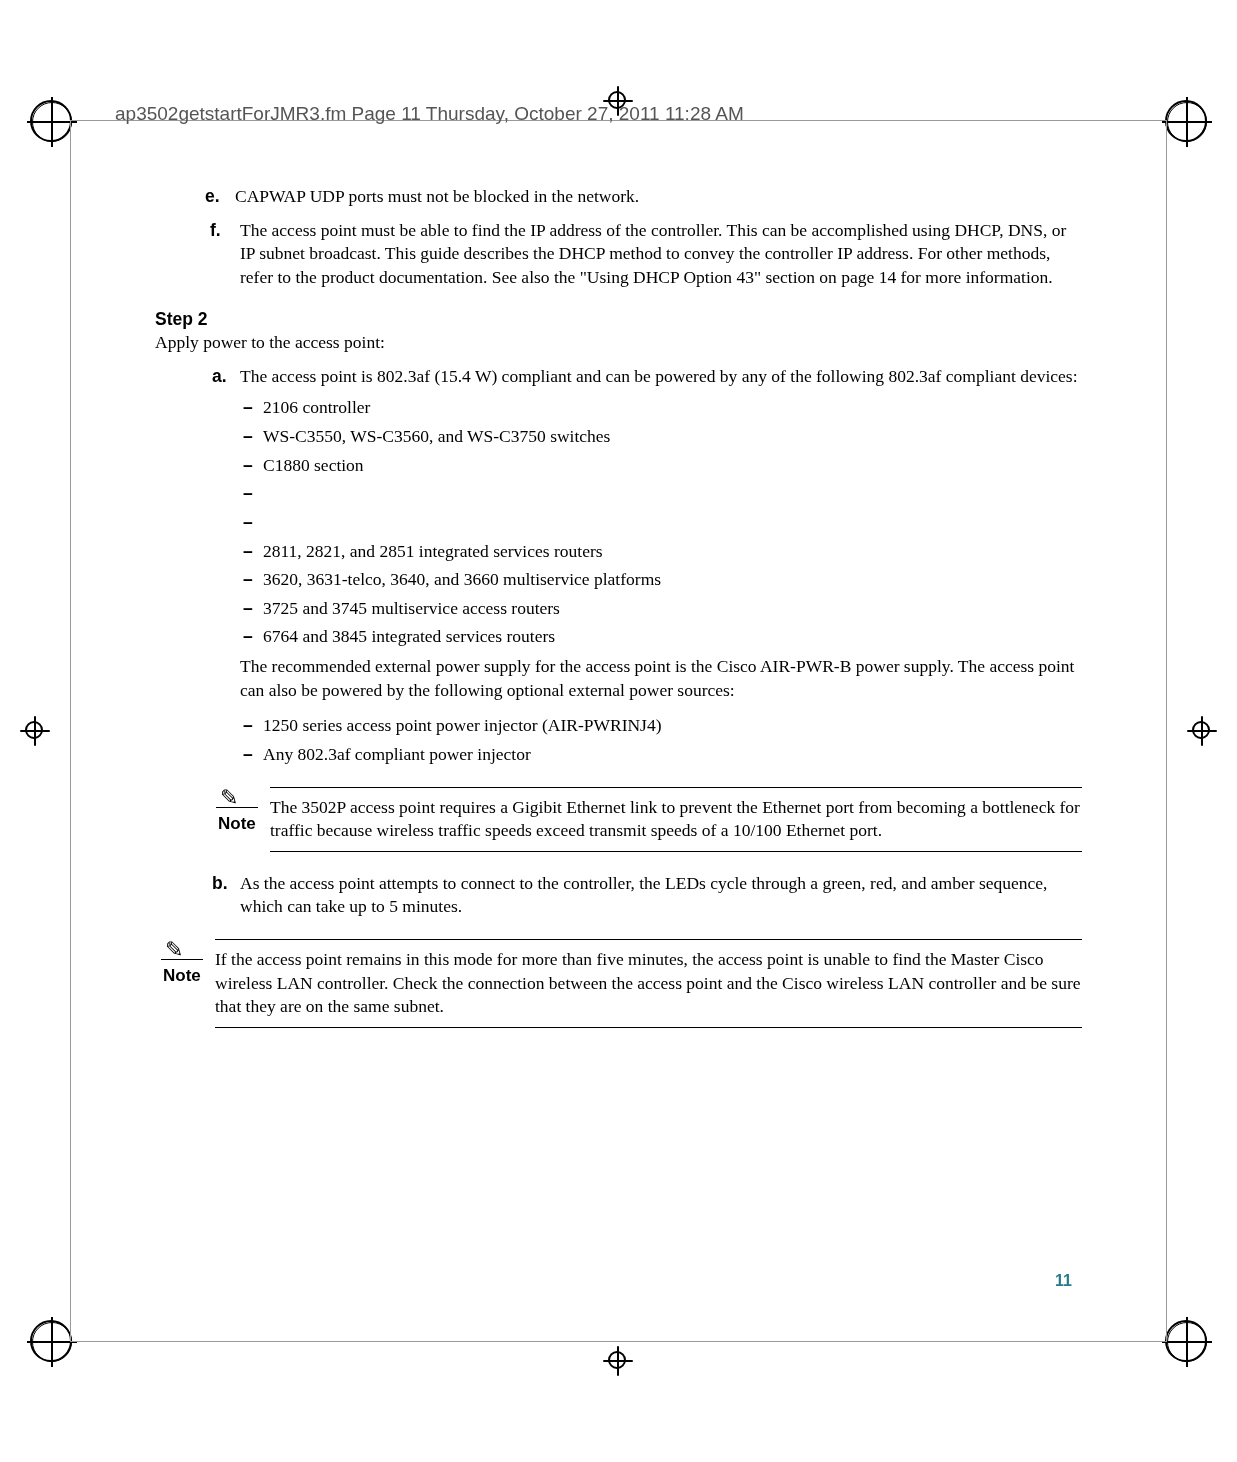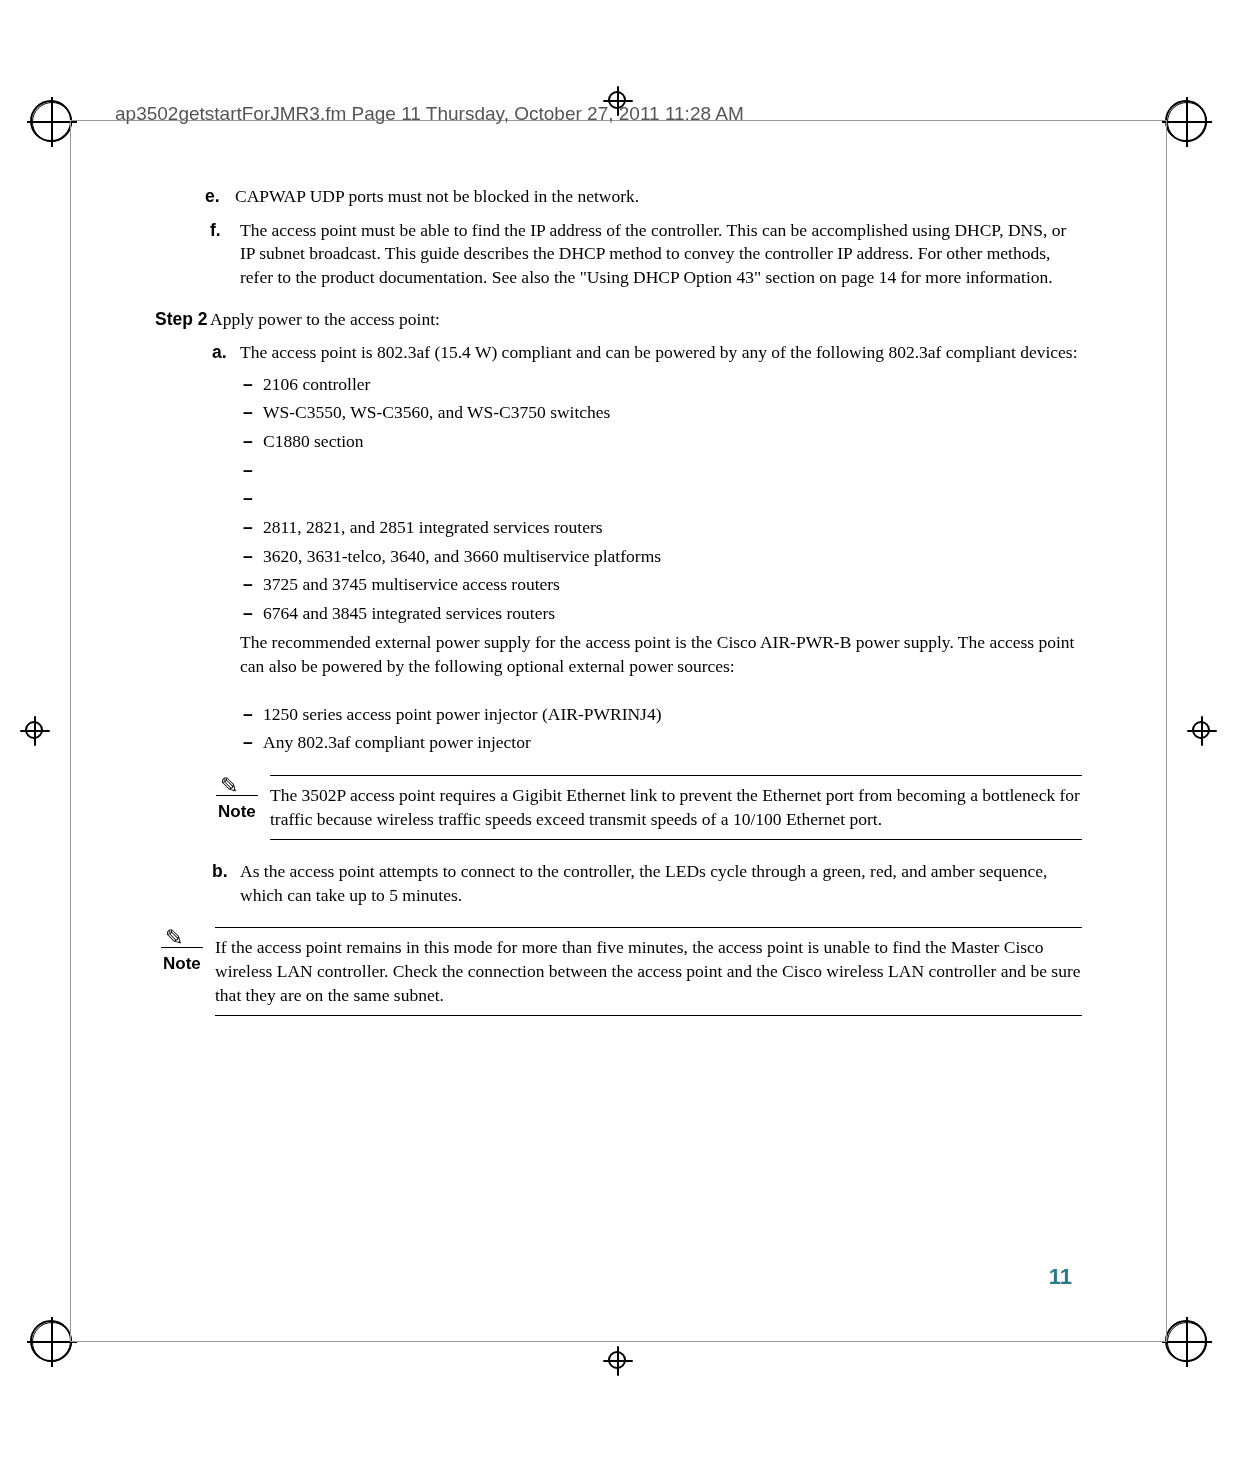--- a/index.html
+++ b/index.html
@@ -30,42 +30,42 @@
   .header-text { position: absolute; top: 103px; left: 100px; font-family: Arial, sans-serif; font-size: 19px; color: #555; margin-left: 15px; }
   
   .content { position: absolute; top: 185px; left: 155px; right: 155px; font-size: 17.5px; line-height: 1.35; }
   
   .item { display: flex; margin-bottom: 10px; }
   .item-e { margin-left: 50px; }
   .item-f { margin-left: 55px; }
   .marker { font-family: Arial, sans-serif; font-weight: bold; min-width: 30px; flex-shrink: 0; }
   .item-text { flex: 1; }
   
-  .step-row { display: flex; margin-top: 18px; margin-bottom: 10px; }
+  .step-row { display: flex; margin-top: 18px; margin-bottom: 10px; flex-direction: column; }
   .step-label { font-family: Arial, sans-serif; font-weight: bold; min-width: 55px; }
   .step-text { flex: 1; }
   
   .sub-item { display: flex; margin-left: 57px; margin-bottom: 8px; }
   .sub-marker { font-family: Arial, sans-serif; font-weight: bold; min-width: 28px; }
   
   .dash-list { margin-left: 88px; }
   .dash-item { display: flex; margin-bottom: 5px; }
   .dash { font-family: Arial, sans-serif; font-weight: bold; min-width: 20px; }
   
-  .para-indent { margin-left: 85px; margin-bottom: 24px; margin-top: 6px; }
+  .para-indent { margin-left: 85px; margin-bottom: 12px; margin-top: 6px; }
   
   .note-block { display: flex; margin-top: 20px; margin-bottom: 20px; margin-left: 55px; }
   .note-block.wide { margin-left: 0px; }
   .note-icon { width: 60px; flex-shrink: 0; position: relative; }
   .pencil { position: absolute; top: -4px; left: 10px; font-size: 22px; transform: rotate(0deg); }
   .note-label { font-family: Arial, sans-serif; font-weight: bold; font-size: 17px; position: absolute; top: 26px; left: 8px; text-align: center; }
   .note-body { flex: 1; border-top: 1px solid #000; border-bottom: 1px solid #000; padding: 8px 0; }
   .underline-short { border-bottom: 1px solid #000; display: block; width: 42px; margin-top: 2px; margin-left: 6px; position: absolute; top: 18px; }
   
-  .page-num { position: absolute; bottom: 172px; right: 165px; font-family: Arial, sans-serif; font-weight: bold; font-size: 22px; color: #2a7a8a; }
+  .page-num { position: absolute; bottom: 172px; right: 165px; font-family: Arial, sans-serif; font-weight: bold; font-size: 16px; color: #2a7a8a; }
 </style>
 </head>
 <body>
 
 <div class="crop-circle tl">
     <div class="crop-inner"></div>
   </div>
 <div class="crop-circle tr">
     <div class="crop-inner"></div>
   </div>

